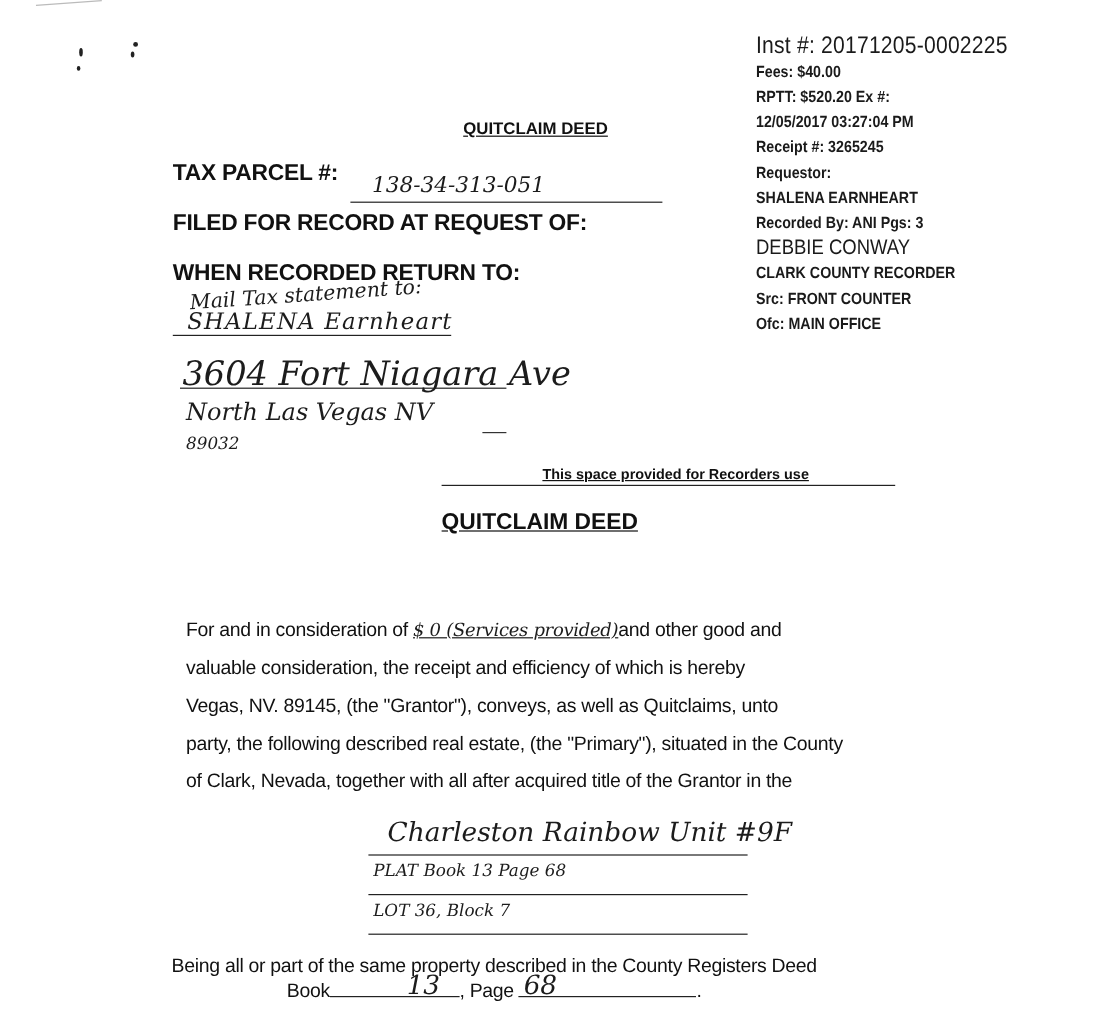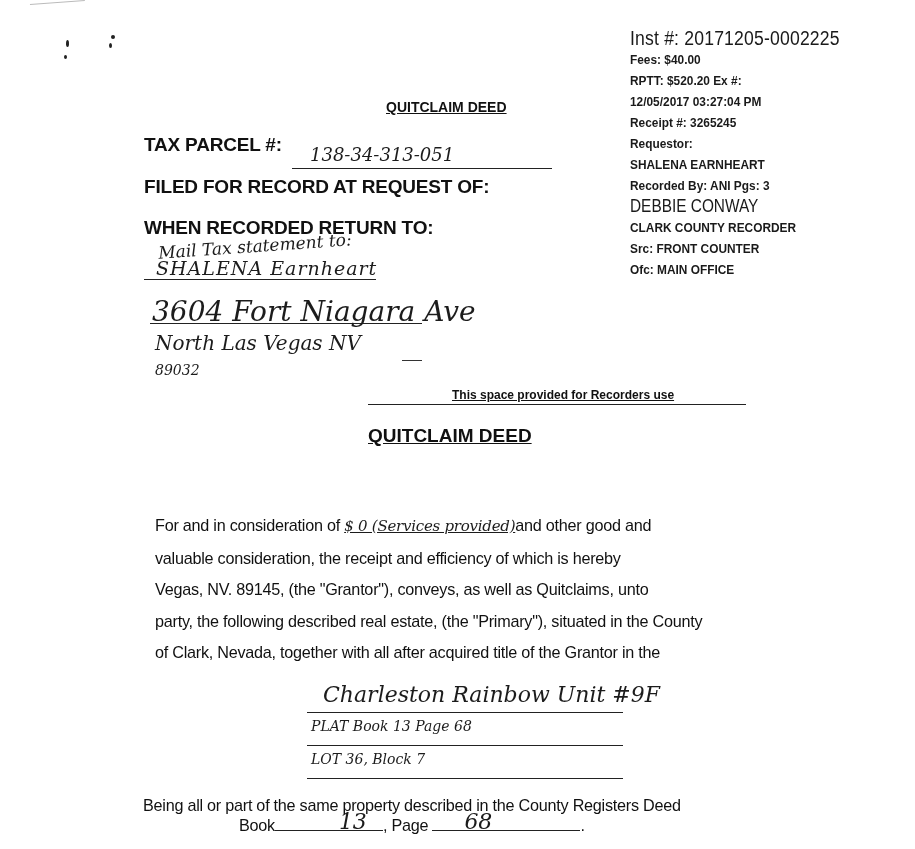--- a/index.html
+++ b/index.html
@@ -91,15 +91,15 @@
 <div class="abs legal-line" style="top:718px;width:316px;height:27px;">
   <span class="hand" style="position:absolute;left:4px;top:0;font-size:14px;">PLAT Book 13 Page 68</span>
 </div>
 <div class="abs legal-line" style="top:751px;width:316px;height:27px;">
   <span class="hand" style="position:absolute;left:4px;top:0;font-size:14px;">LOT 36, Block 7</span>
 </div>
 
 <div class="abs footer-text">
   <p>Being all or part of the same property described in the County Registers Deed</p>
   <p>
-    <span>Book</span><span class="blank" style="width:108px;"><span class="hand" style="left:27px;margin-left:37px;">13</span></span><span>, Page </span><span class="blank" style="width:148px;"><span class="hand" style="left:4px;margin-left:28px;">68</span></span><span>.</span>
+    <span>Book</span><span class="blank" style="width:108px;"><span class="hand" style="left:27px;margin-left:37px;">13</span></span><span>, Page </span><span class="blank" style="width:148px;"><span class="hand" style="left:4px;">68</span></span><span>.</span>
   </p>
 </div>
 
 </body></html>

